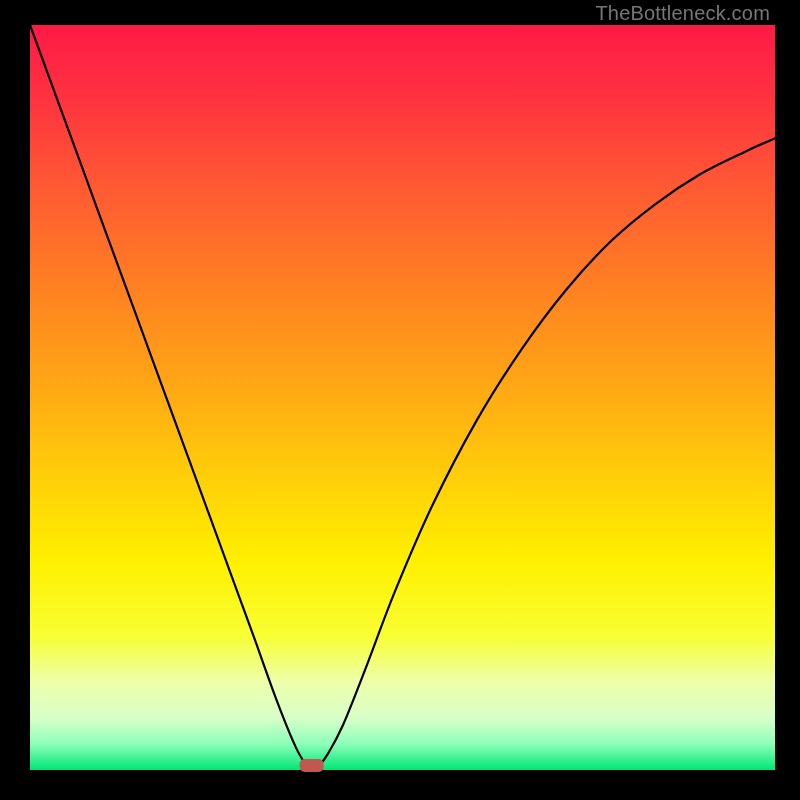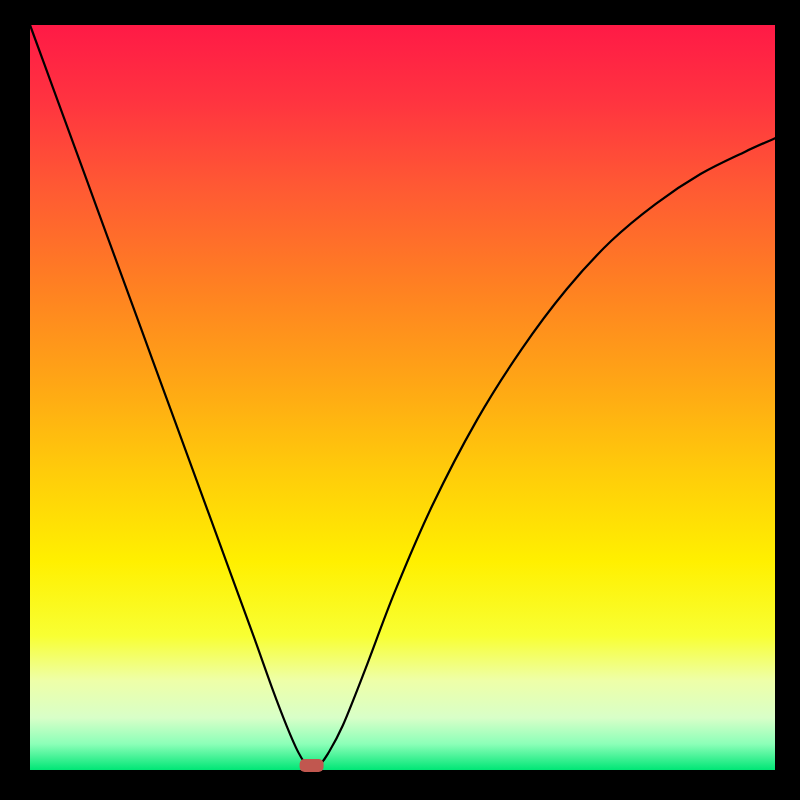--- a/index.html
+++ b/index.html
@@ -30,20 +30,21 @@
   svg {
     position: absolute;
     top: 0;
     left: 0;
   }
 </style>
 </head>
 <body>
 <div class="container">
 
+  <div class="watermark">TheBottleneck.com</div>
 
   <svg id="chart-svg" width="800" height="800" viewBox="0 0 800 800">
     <defs>
       <linearGradient id="bg-grad" x1="0" y1="0" x2="0" y2="1">
           <stop offset="0.00%" stop-color="#ff1a46"></stop>
           <stop offset="10.00%" stop-color="#ff3340"></stop>
           <stop offset="22.00%" stop-color="#ff5a33"></stop>
           <stop offset="35.00%" stop-color="#ff8022"></stop>
           <stop offset="48.00%" stop-color="#ffa615"></stop>
           <stop offset="60.00%" stop-color="#ffcc0a"></stop>

